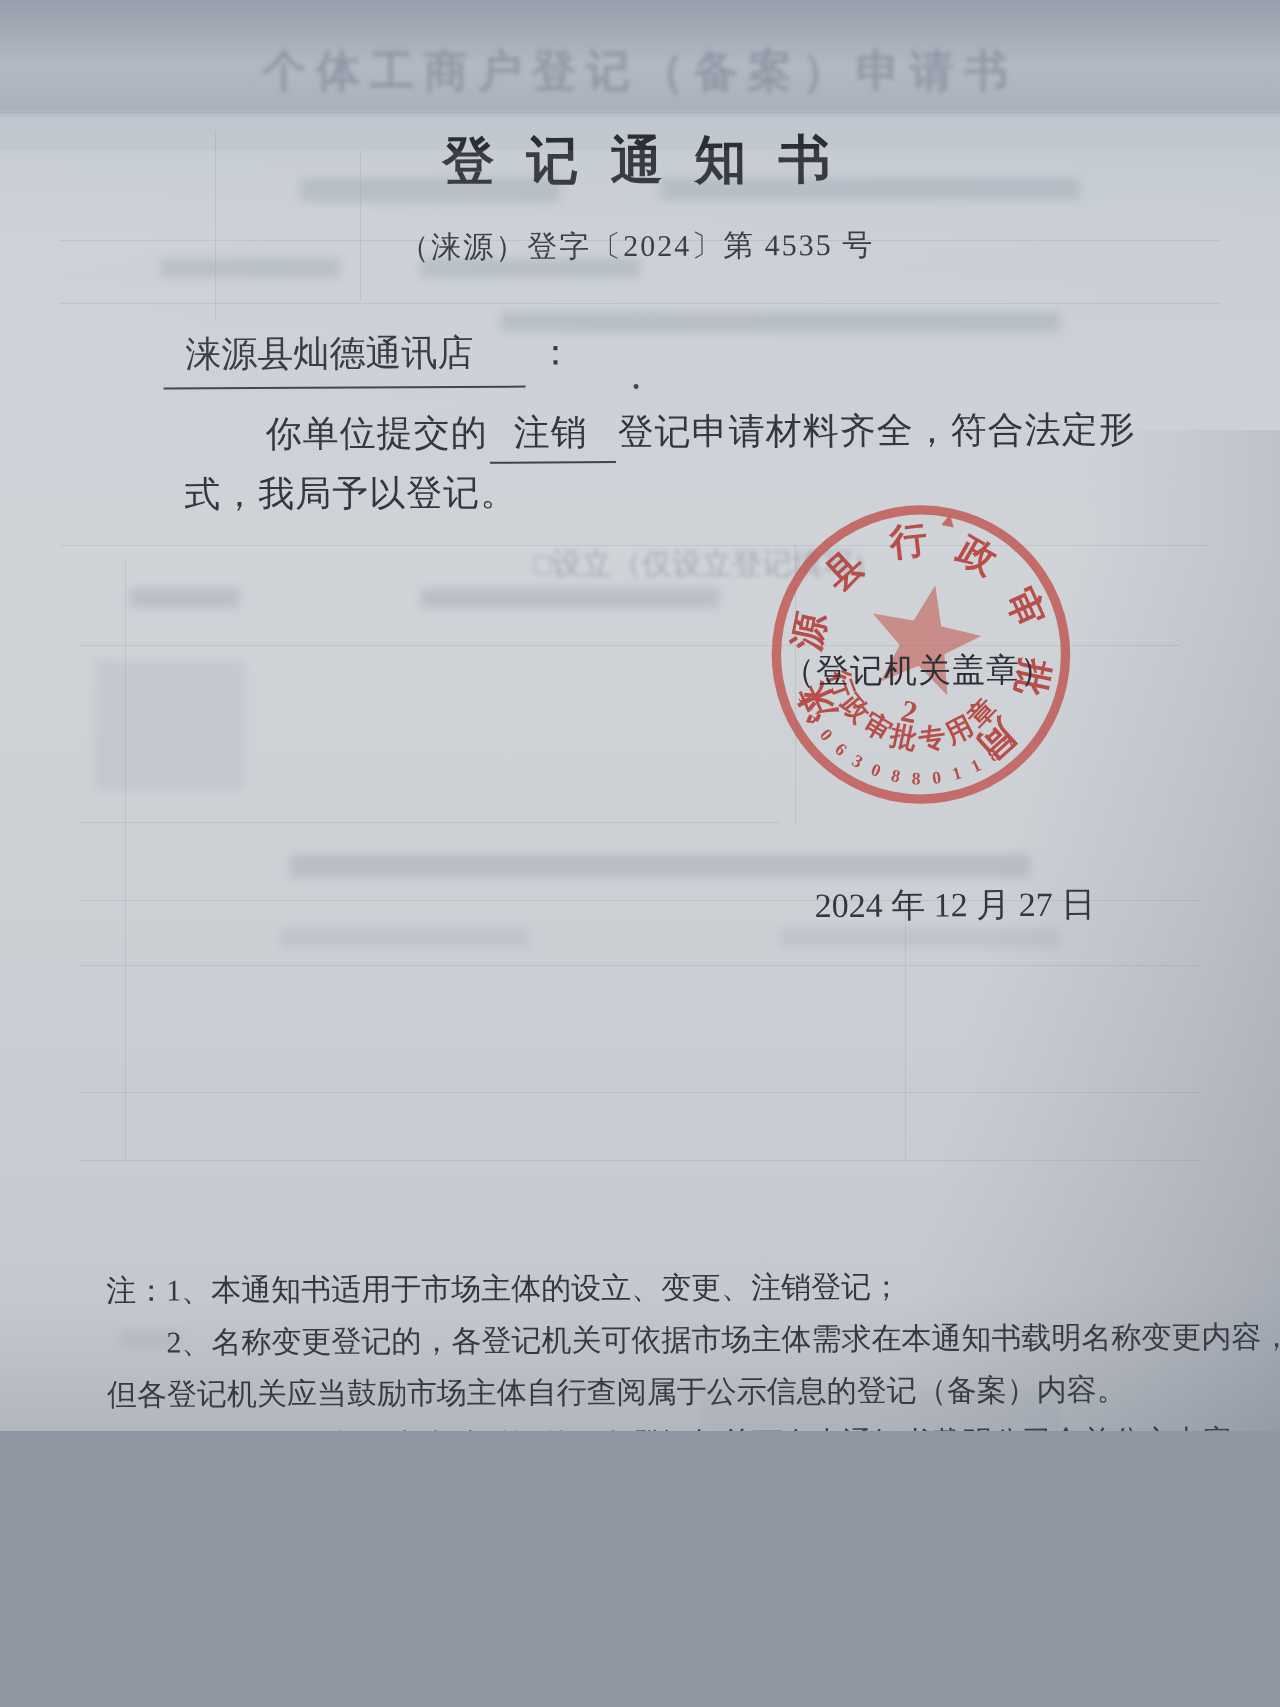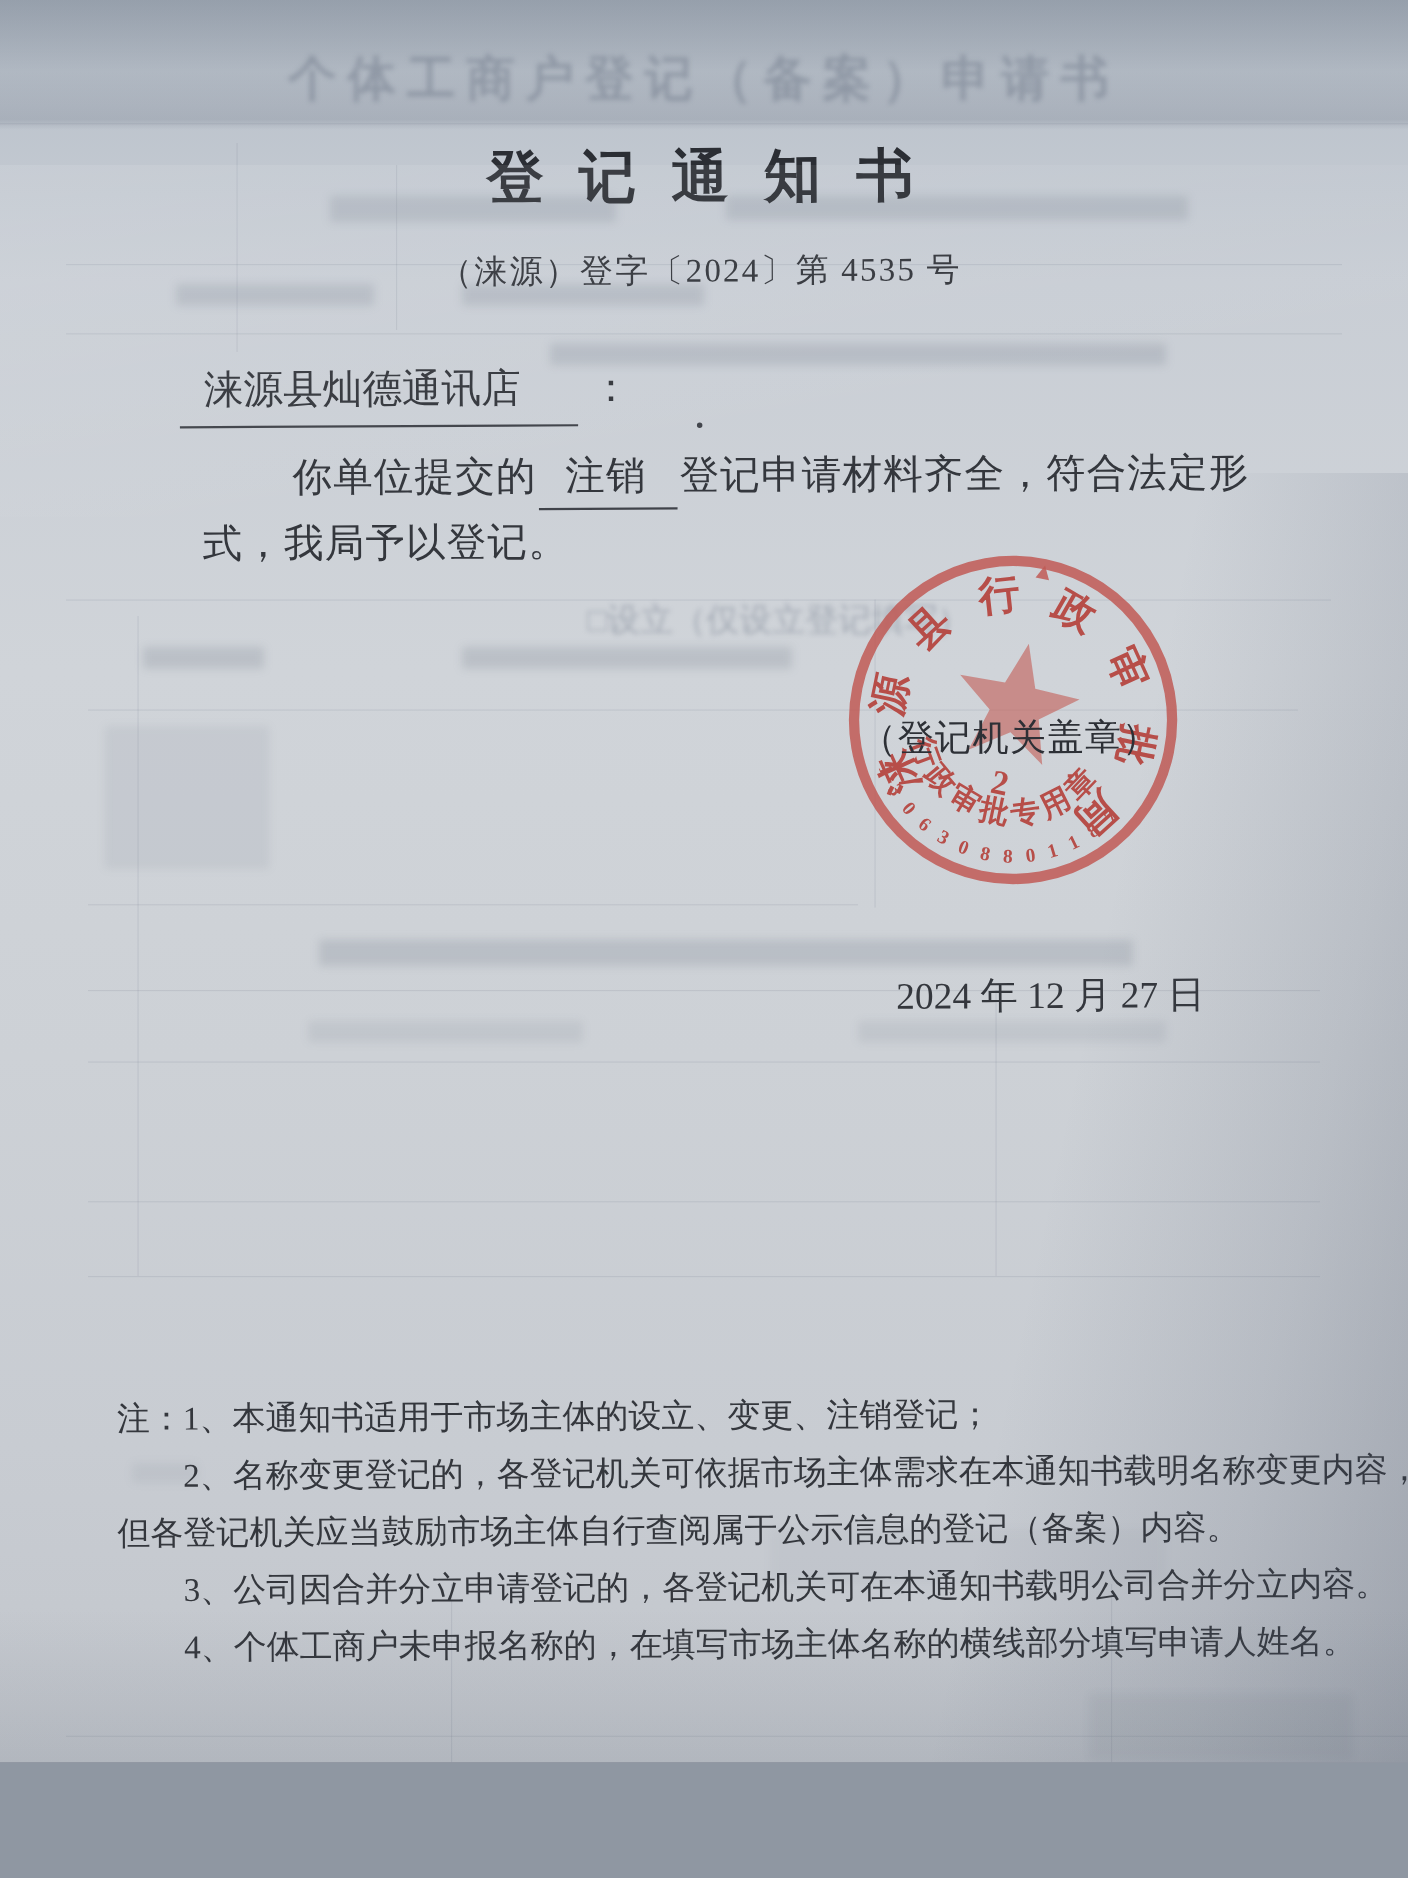--- a/index.html
+++ b/index.html
@@ -1,17 +1,17 @@
 <!DOCTYPE html>
 <html><head>
 <meta charset="utf-8">
 <style>
   html,body{margin:0;padding:0;background:#8f97a2;}
   .page{
-    position:relative;width:1280px;height:1602px;overflow:hidden;
+    position:relative;width:1280px;height:1431px;overflow:hidden;
     font-family:"Liberation Serif","DejaVu Serif",serif;
     background:linear-gradient(180deg,#aeb7c1 0%,#bdc4cd 6%,#c9ced5 16%,#d0d4d9 38%,#cdd1d6 60%,#c8ccd2 82%,#c2c6cc 100%);
   }
   
   .shade{position:absolute;pointer-events:none;}
   .shade-top{left:0;top:0;width:1280px;height:118px;
     background:linear-gradient(180deg,rgba(82,92,110,.26),rgba(82,92,110,.08) 55%,rgba(82,92,110,.20) 92%,rgba(140,148,160,0));}
   .shade-right{right:0;top:430px;width:520px;height:1270px;
     background:linear-gradient(102deg,rgba(70,80,100,0) 42%,rgba(70,80,100,.14) 72%,rgba(56,66,86,.28) 100%);}
   .shade-bottom{left:0;bottom:0;width:1280px;height:140px;

